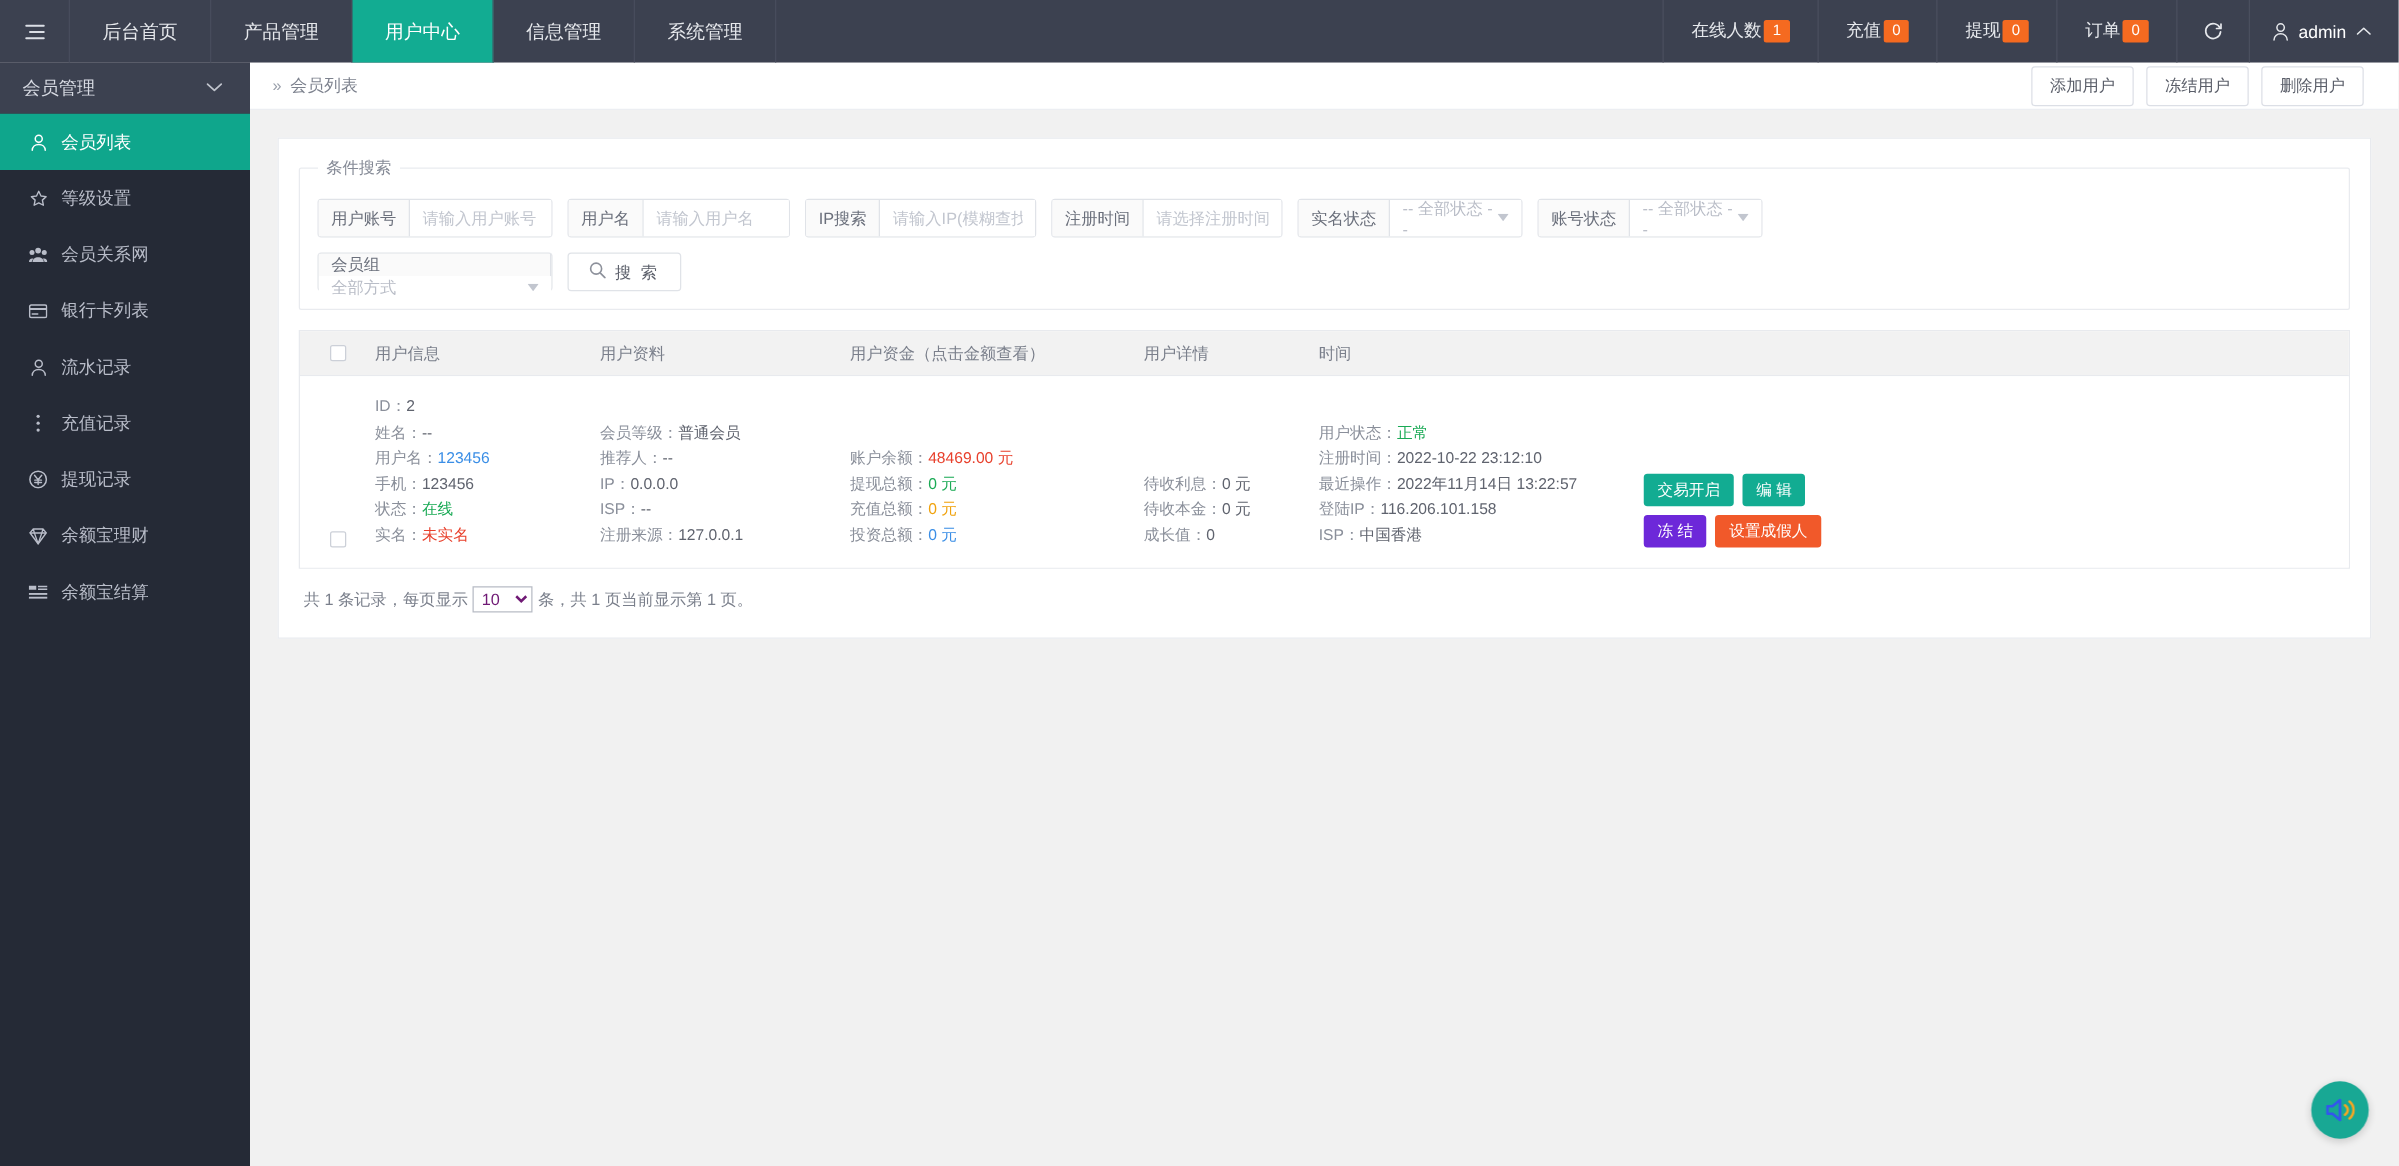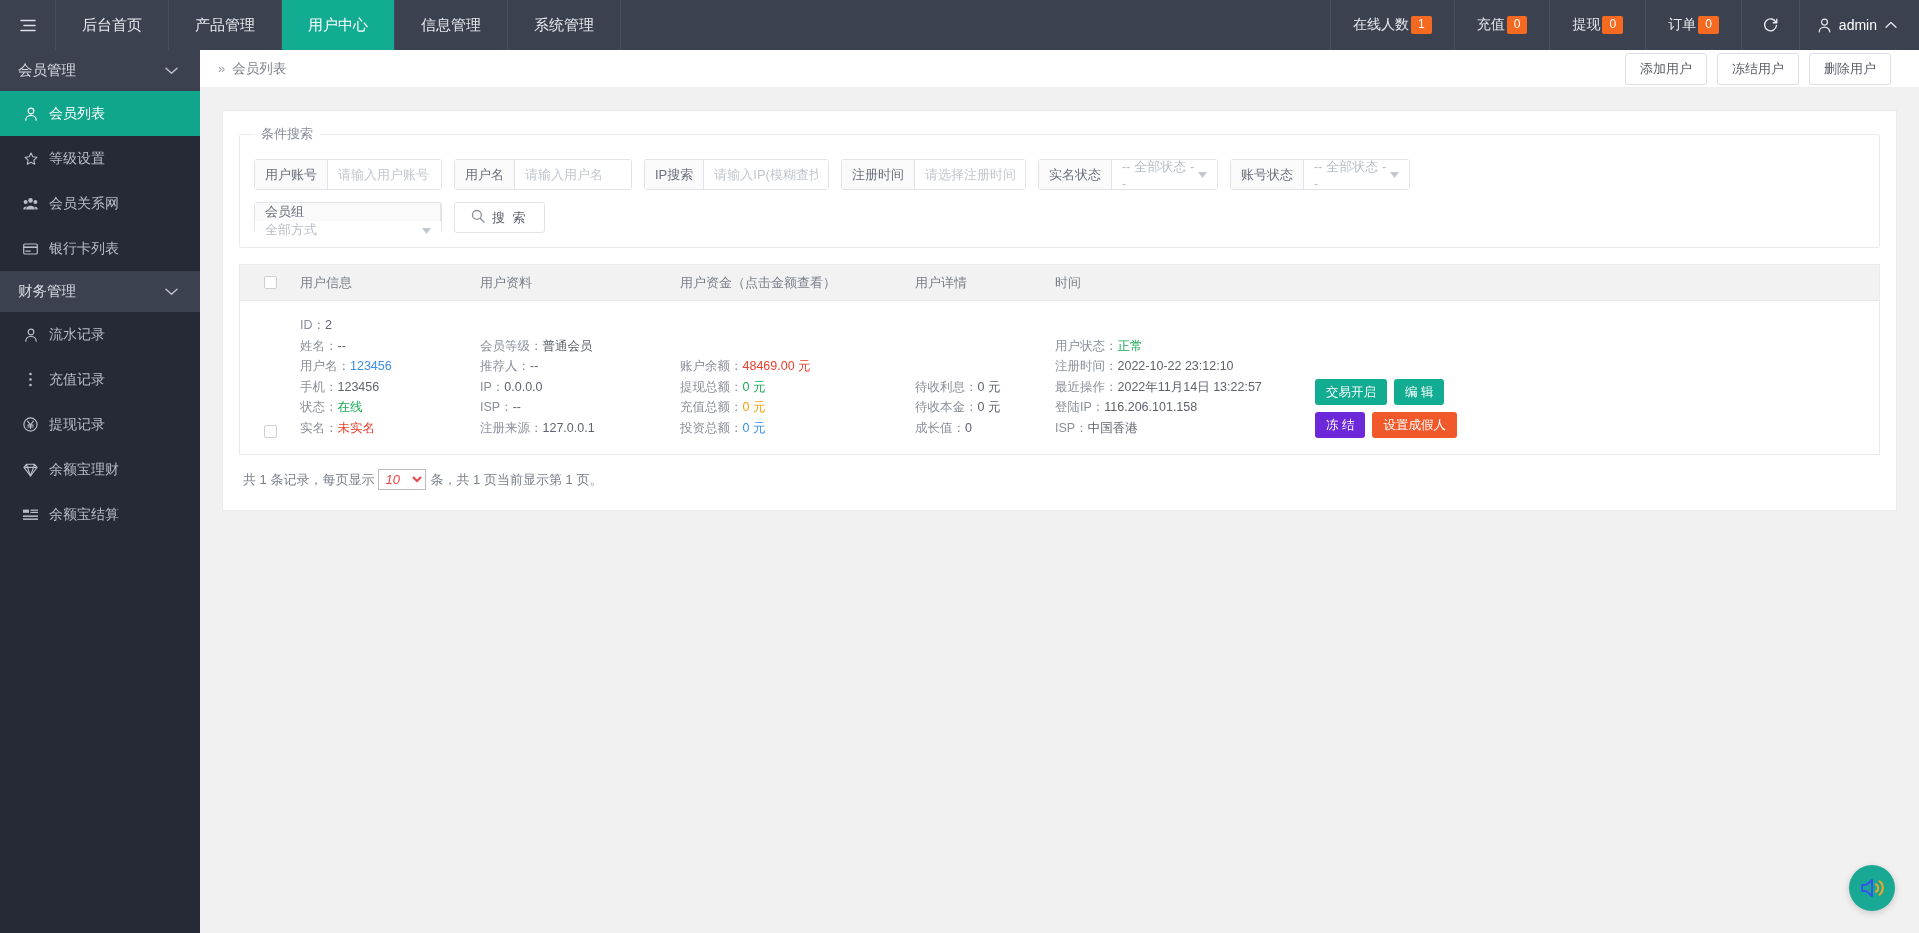--- a/index.html
+++ b/index.html
@@ -159,21 +159,21 @@
   .acts { display: flex; flex-wrap: wrap; gap: 7px; padding-top: 10px; width: 170px; }
   .ab { border: 0; border-radius: 3px; color: #fff; font-size: 12.5px;
         padding: 6px 11px; cursor: pointer; font-family: inherit; line-height: 14px; }
   .ab.teal { background: #12ac92; }
   .ab.yellow { background: #6d28d9; }
   .ab.orange { background: #f1592a; }
 
   .pager { padding: 14px 4px 2px; font-size: 13px; color: #7a7f8b; display: flex; align-items: center; gap: 4px; }
   .pager select {
     font-family: inherit; font-size: 13px; padding: 1px 2px;
-    border: 1px solid #b8bcc5; color: #ef4444; background: #fff; font-style: italic;
+    border: 1px solid #b8bcc5; color: #701a75; background: #fff;
   }
 
   
   .fab {
     position: fixed; right: 24px; bottom: 22px; width: 46px; height: 46px;
     border-radius: 50%; background: #18a894; display: flex;
     align-items: center; justify-content: center; cursor: pointer;
     box-shadow: 0 2px 7px rgba(0,0,0,.18);
   }
 </style>
@@ -281,26 +281,20 @@
       <div class="side-link">
         <span class="sico">
           <svg width="15" height="12" viewBox="0 0 15 12" fill="none">
             <rect x=".7" y="1" width="13.6" height="10" rx="1.3" stroke="currentColor" stroke-width="1.2"></rect>
             <path d="M.7 4.2h13.6" stroke="currentColor" stroke-width="1.6"></path>
             <path d="M2.8 8.2h4.4" stroke="currentColor" stroke-width="1.2" stroke-linecap="round"></path>
           </svg>
         </span>
         <span>银行卡列表</span>
       </div>
-      <div class="side-group">
-        <span>财务管理</span>
-        <span class="chev"><svg width="13" height="8" viewBox="0 0 13 8" fill="none">
-            <path d="M1 1.3l5.5 5 5.5-5" stroke="#d8dbe3" stroke-width="1.4" stroke-linecap="round" stroke-linejoin="round"></path>
-          </svg></span>
-      </div>
       <div class="side-link">
         <span class="sico">
           <svg width="14" height="14" viewBox="0 0 14 14" fill="none">
             <circle cx="7" cy="4" r="2.8" stroke="currentColor" stroke-width="1.2"></circle>
             <path d="M1.8 13.2c0-2.9 2.3-4.7 5.2-4.7s5.2 1.8 5.2 4.7" stroke="currentColor" stroke-width="1.2" stroke-linecap="round"></path>
           </svg>
         </span>
         <span>流水记录</span>
       </div>
       <div class="side-link">

